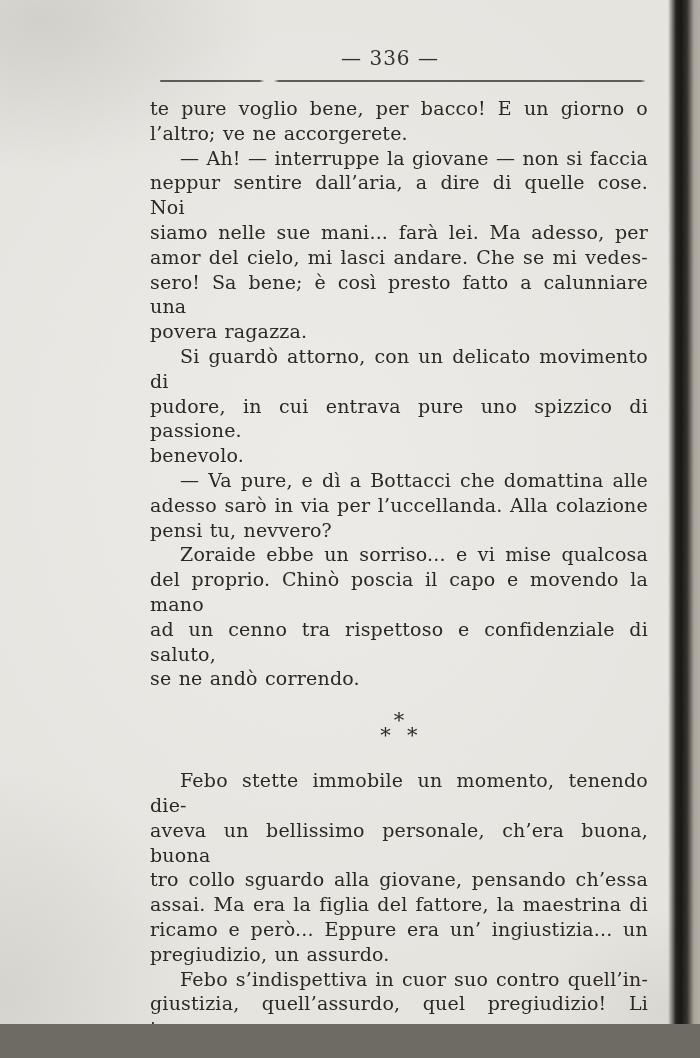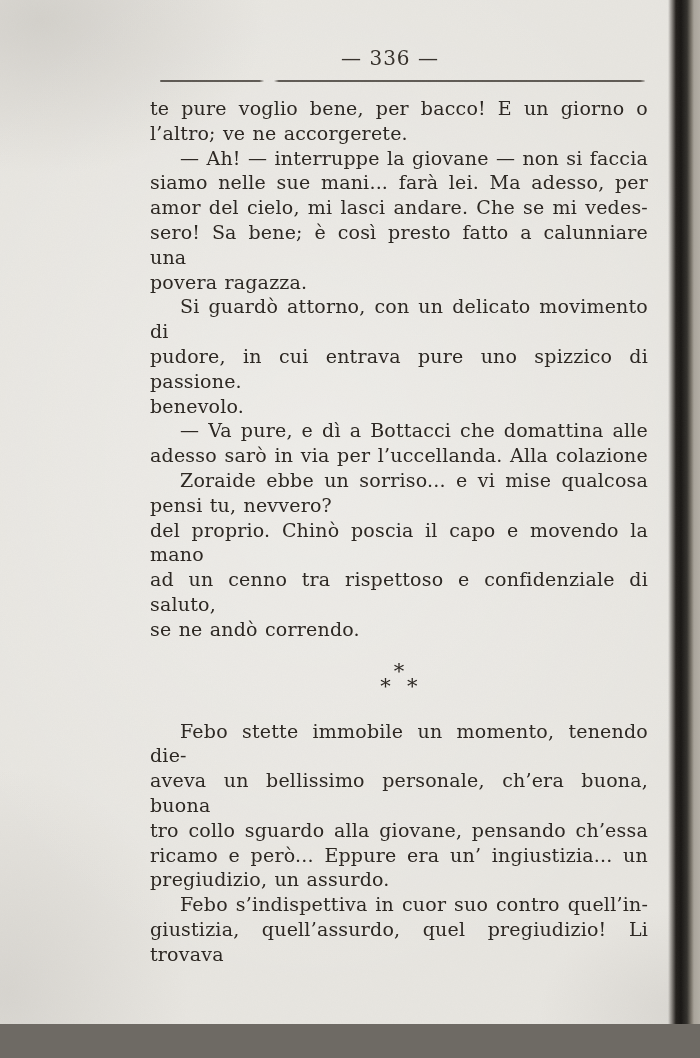--- a/index.html
+++ b/index.html
@@ -112,41 +112,43 @@
 <div class="page">
 
   <div class="running-head">— 336 —</div>
 
   <div class="head-rule"></div>
 
   <div class="text-block">
       <div class="line">te pure voglio bene, per bacco! E un giorno o</div>
       <div class="line last">l’altro; ve ne accorgerete.</div>
       <div class="line indent">— Ah! — interruppe la giovane — non si faccia</div>
+      <div class="line">neppur sentire dall’aria, a dire di quelle cose. Noi</div>
       <div class="line">siamo nelle sue mani... farà lei. Ma adesso, per</div>
       <div class="line">amor del cielo, mi lasci andare. Che se mi vedes-</div>
       <div class="line">sero! Sa bene; è così presto fatto a calunniare una</div>
       <div class="line last">povera ragazza.</div>
       <div class="line indent">Si guardò attorno, con un delicato movimento di</div>
       <div class="line last">pudore, in cui entrava pure uno spizzico di passione.</div>
       <div class="line last">benevolo.</div>
       <div class="line indent">— Va pure, e dì a Bottacci che domattina alle</div>
       <div class="line">adesso sarò in via per l’uccellanda. Alla colazione</div>
+      <div class="line last">pensi tu, nevvero?</div>
       <div class="line indent">Zoraide ebbe un sorriso... e vi mise qualcosa</div>
-      <div class="line last">pensi tu, nevvero?</div>
       <div class="line">del proprio. Chinò poscia il capo e movendo la mano</div>
       <div class="line">ad un cenno tra rispettoso e confidenziale di saluto,</div>
       <div class="line last">se ne andò correndo.</div>
       <div class="asterism">
         <div>*</div>
         <div>* *</div>
       </div>
       <div class="line indent">Febo stette immobile un momento, tenendo die-</div>
       <div class="line">aveva un bellissimo personale, ch’era buona, buona</div>
       <div class="line">tro collo sguardo alla giovane, pensando ch’essa</div>
+      <div class="line">assai. Ma era la figlia del fattore, la maestrina di</div>
       <div class="line">ricamo e però... Eppure era un’ ingiustizia... un</div>
       <div class="line last">pregiudizio, un assurdo.</div>
       <div class="line indent">Febo s’indispettiva in cuor suo contro quell’in-</div>
       <div class="line">giustizia, quell’assurdo, quel pregiudizio! Li trovava</div>
     </div>
 
   <div class="scan-band"></div>
 
   <svg class="grain" width="700" height="1058" xmlns="http://www.w3.org/2000/svg">
     <filter id="paperNoise">

